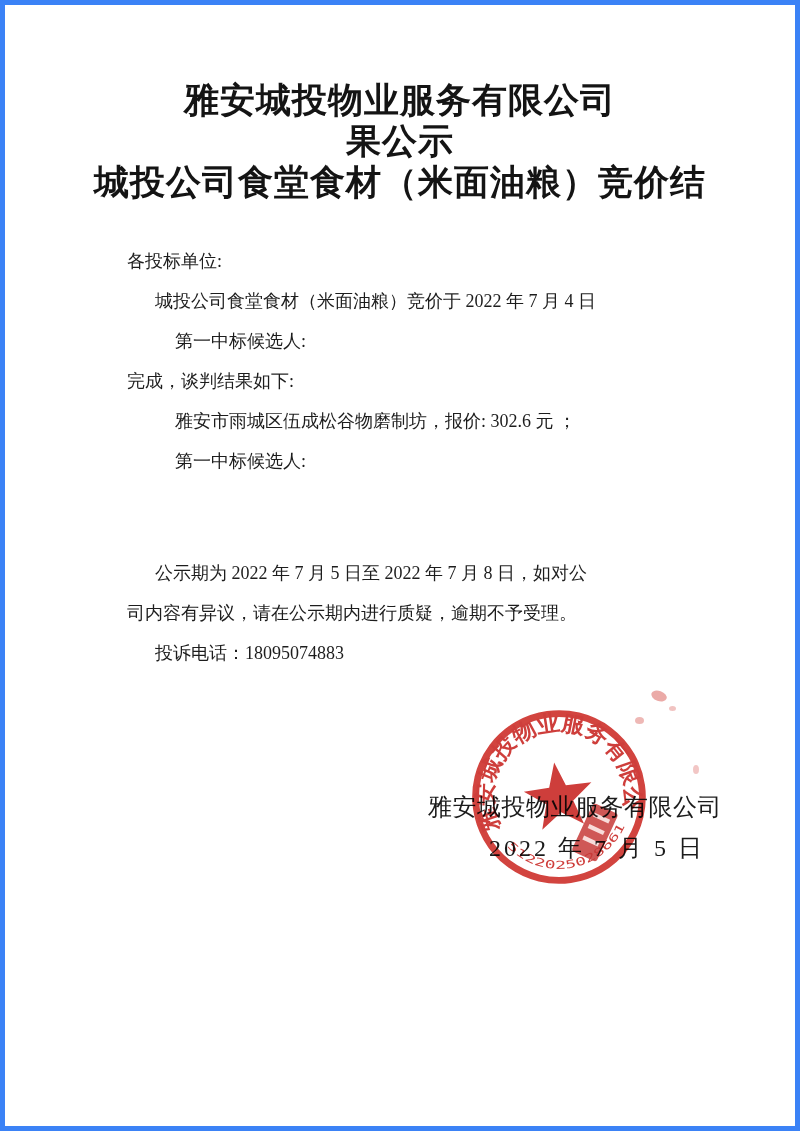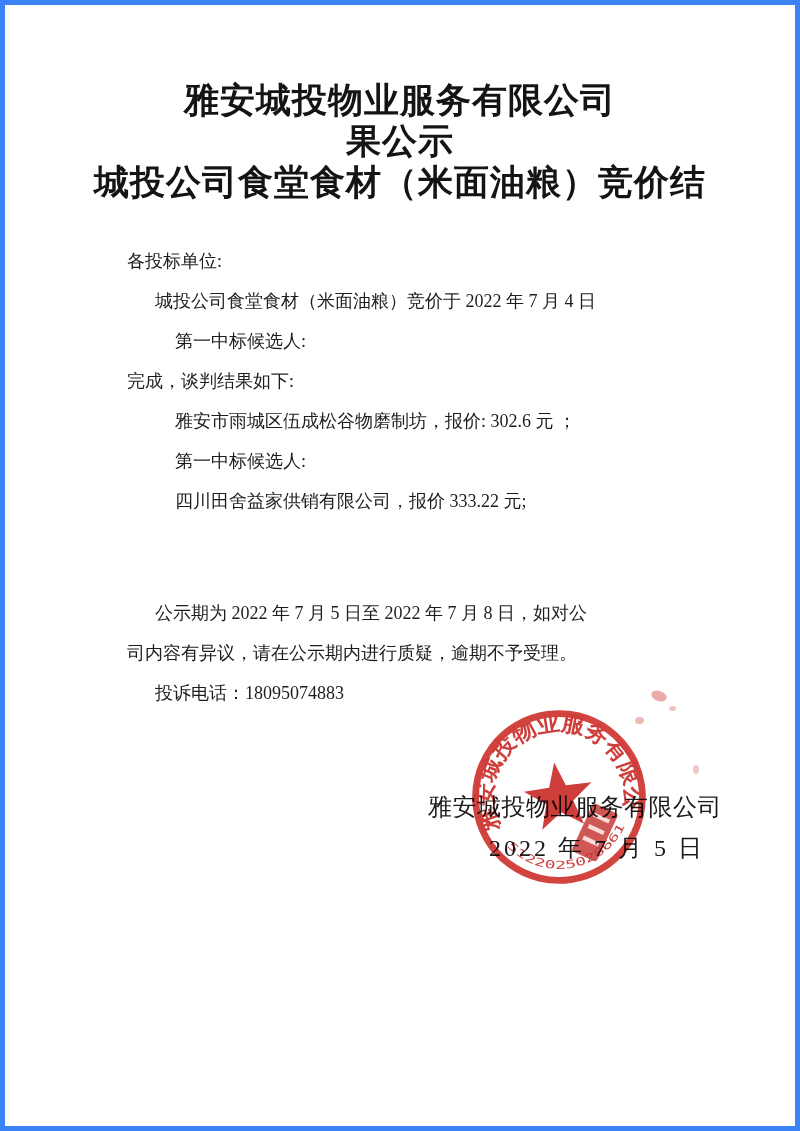--- a/index.html
+++ b/index.html
@@ -59,21 +59,20 @@
     <span>城投公司食堂食材（米面油粮）竞价结</span>
   </h1>
 
   <div class="body-text">
     <p class="ln">各投标单位:</p>
     <p class="ln i1">城投公司食堂食材（米面油粮）竞价于 2022 年 7 月 4 日</p>
     <p class="ln i2">第一中标候选人:</p>
     <p class="ln">完成，谈判结果如下:</p>
     <p class="ln i2">雅安市雨城区伍成松谷物磨制坊，报价: 302.6 元 ；</p>
     <p class="ln i2">第一中标候选人:</p>
-    <p class="ln i2">四川田舍益家供销有限公司，报价 333.22 元;</p>
     <div class="gap"></div>
     <p class="ln i1">公示期为 2022 年 7 月 5 日至 2022 年 7 月 8 日，如对公</p>
     <p class="ln">司内容有异议，请在公示期内进行质疑，逾期不予受理。</p>
     <p class="ln i1">投诉电话：18095074883</p>
   </div>
 
   <div class="sig-company">雅安城投物业服务有限公司</div>
   <div class="sig-date">2022 年 7 月 5 日</div>
 
   <svg class="stamp" viewBox="0 0 180 180" xmlns="http://www.w3.org/2000/svg">

